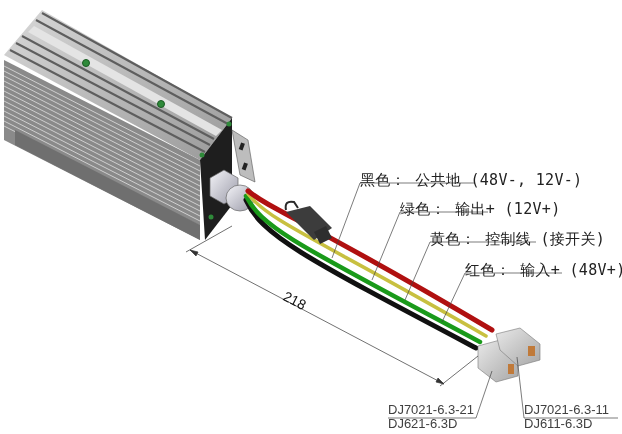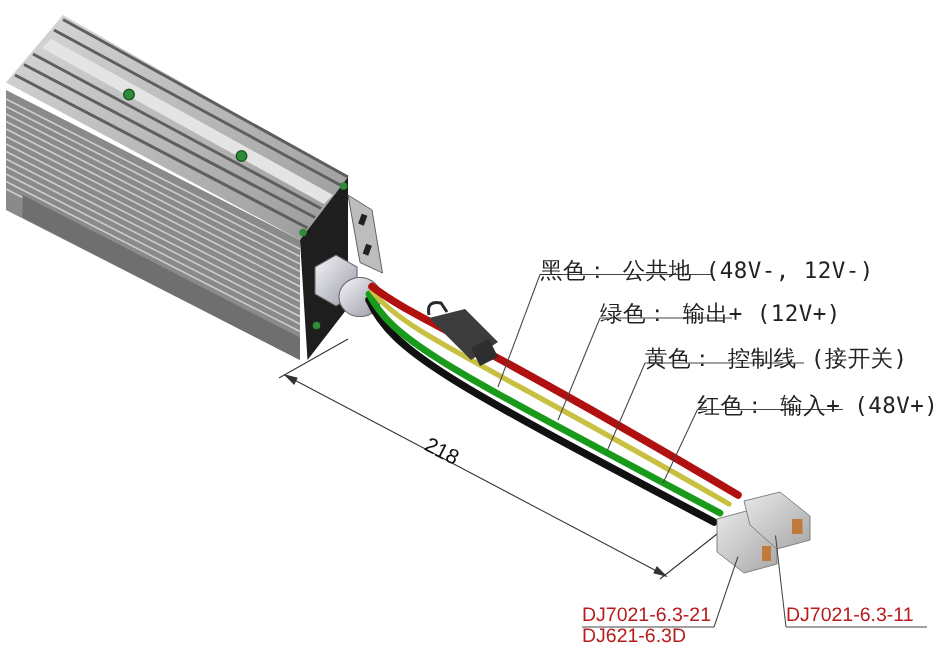--- a/index.html
+++ b/index.html
@@ -1,19 +1,19 @@
 <!DOCTYPE html>
 <html><head>
   <meta charset="utf-8">
   <style>
     html, body { margin:0; padding:0; background:#ffffff; }
     body { width:622px; height:434px; position:relative; overflow:hidden; font-family:"DejaVu Sans", sans-serif; }
     svg.main { position:absolute; left:0; top:0; }
     .label { position:absolute; font-family:"DejaVu Sans Mono", monospace; font-size:15px; color:#222; white-space:nowrap; letter-spacing:0.3px; }
-    .part { position:absolute; font-family:"Liberation Sans", sans-serif; font-size:13px; color:#b91c1c; line-height:14px; white-space:nowrap; }
+    .part { position:absolute; font-family:"Liberation Sans", sans-serif; font-size:13px; color:#404040; line-height:14px; white-space:nowrap; }
     .dim { position:absolute; font-family:"Liberation Sans", sans-serif; font-size:14px; color:#111; transform:rotate(27deg); transform-origin:left top; }
   </style>
 </head>
 <body>
 
 <svg class="main" width="622" height="434" viewBox="0 0 622 434">
   <defs>
     <linearGradient id="finG" x1="0" y1="0" x2="0" y2="1">
       <stop offset="0" stop-color="#c9c9c9"></stop>
       <stop offset="1" stop-color="#7d7d7d"></stop>
@@ -132,13 +132,14 @@
 <div class="label" style="left:465px; top:261px;text-align:center;">红色： 输入+ (48V+)</div>
 
 <div class="dim" style="left:288px; top:288px;">218</div>
 
 <div class="part" style="left:388px; top:403px;">
   <div>DJ7021-6.3-21</div>
   <div>DJ621-6.3D</div>
 </div>
 <div class="part" style="left:524px; top:403px;">
   <div>DJ7021-6.3-11</div>
+  <div>DJ611-6.3D</div>
 </div>
 
 </body></html>

